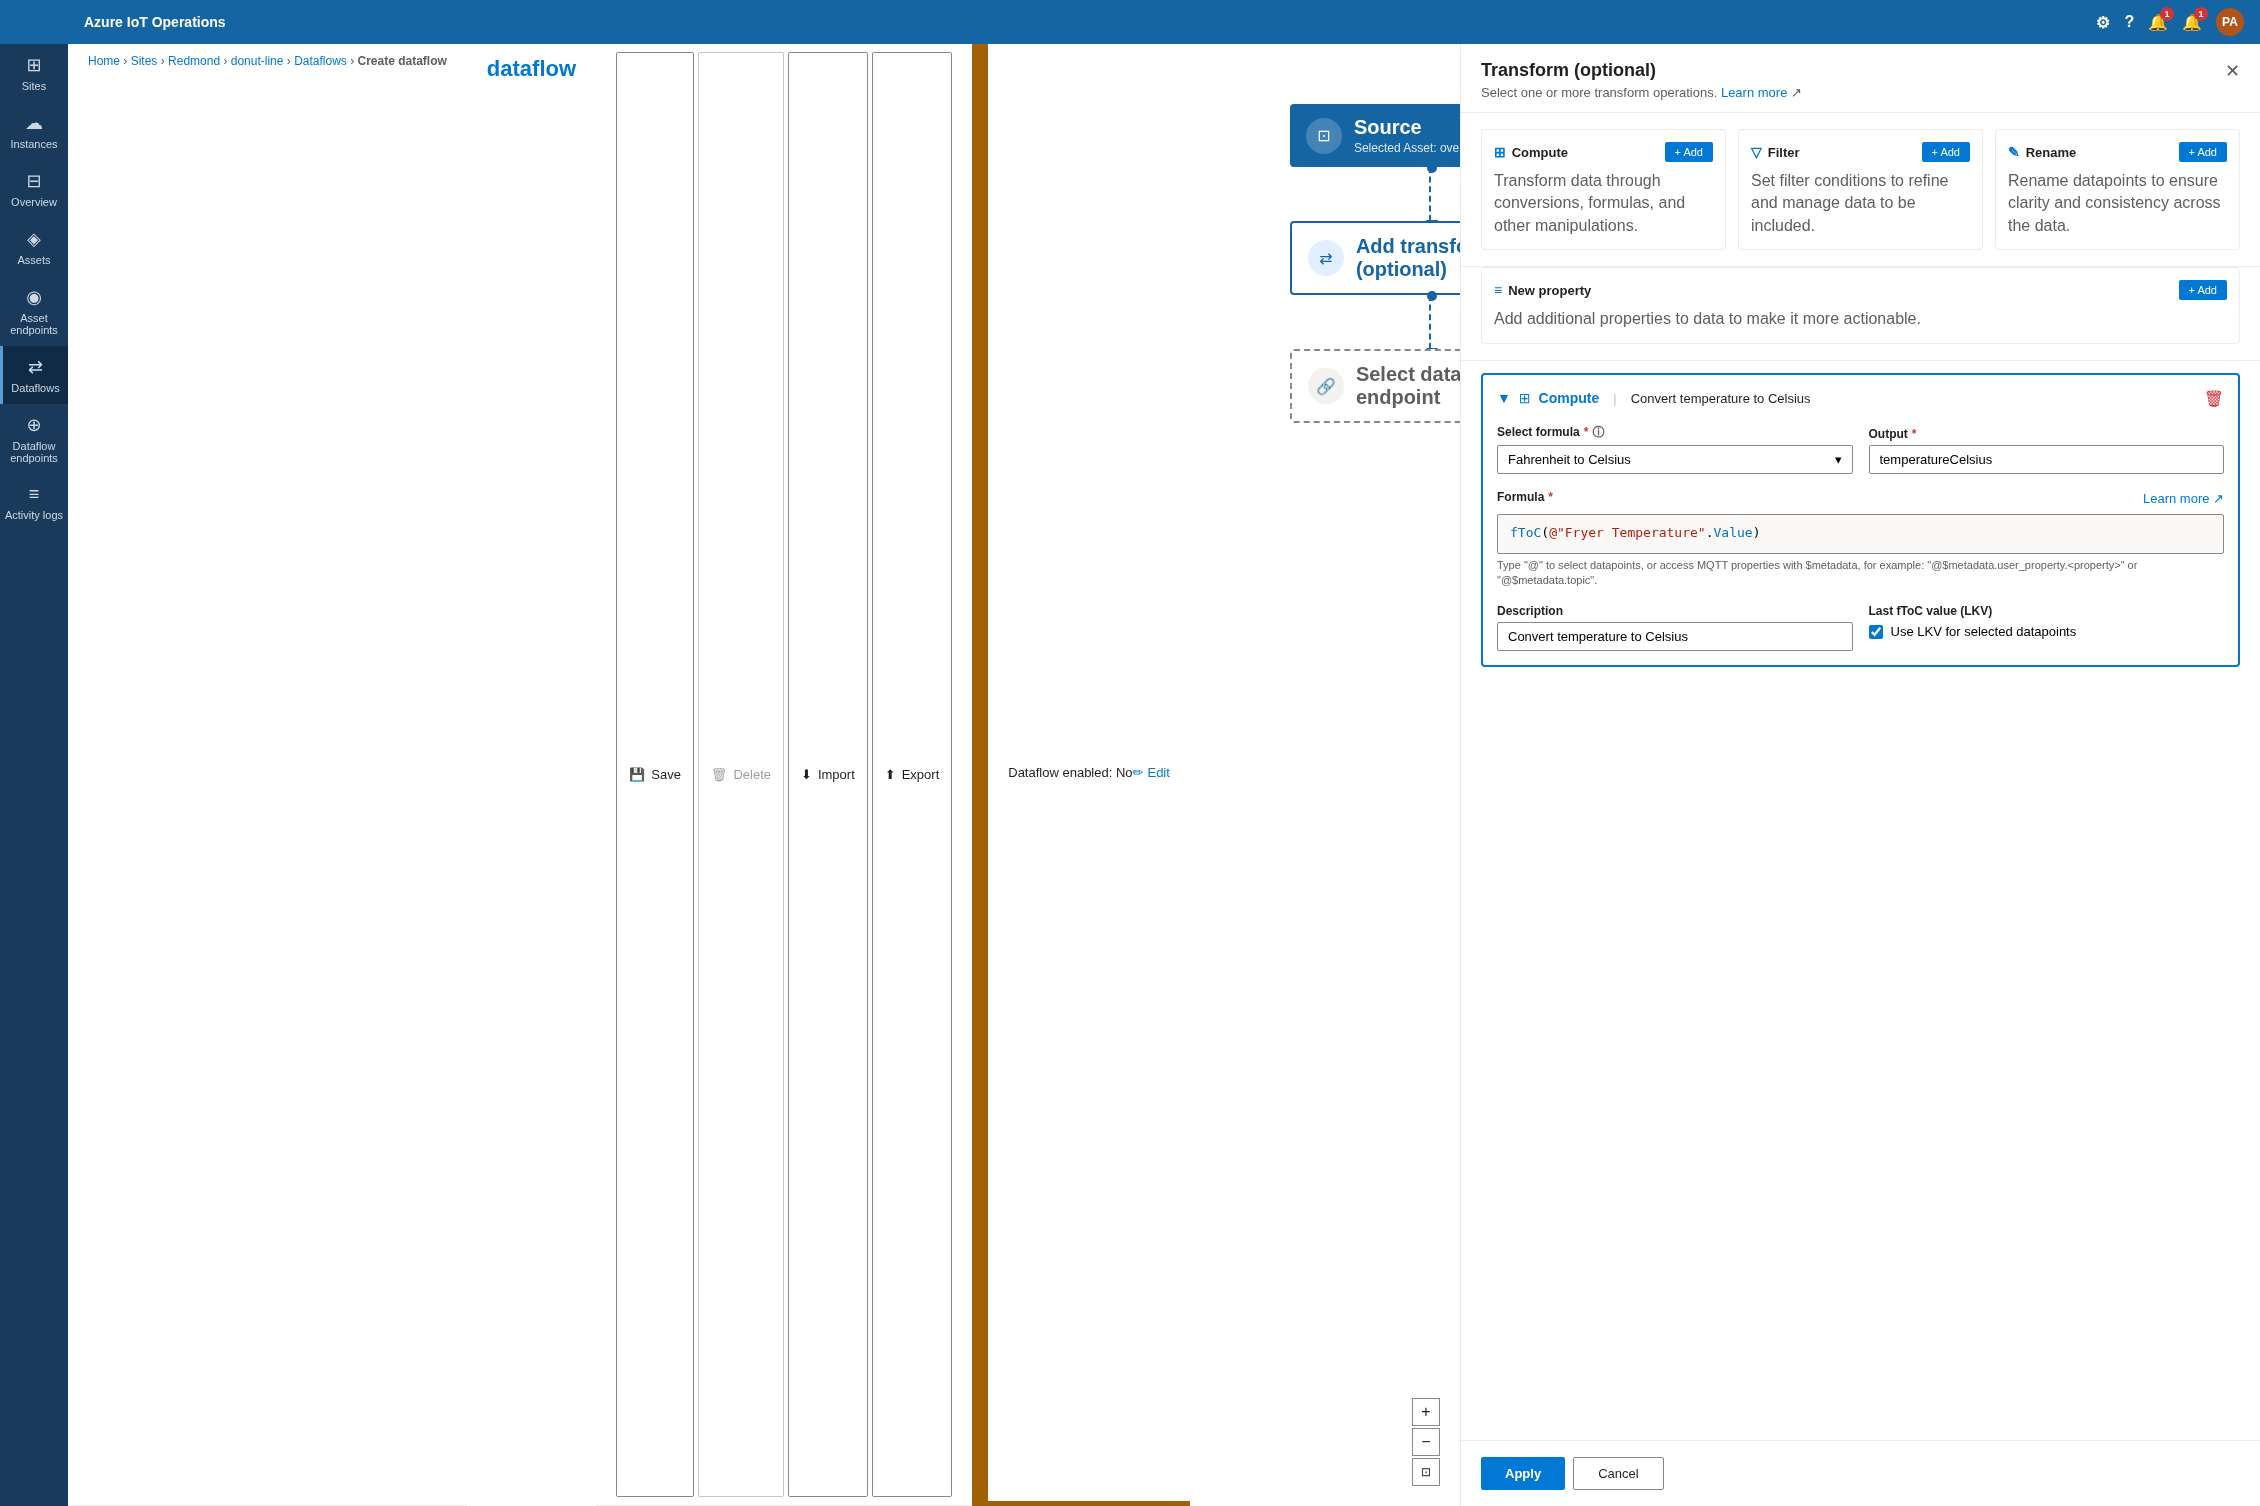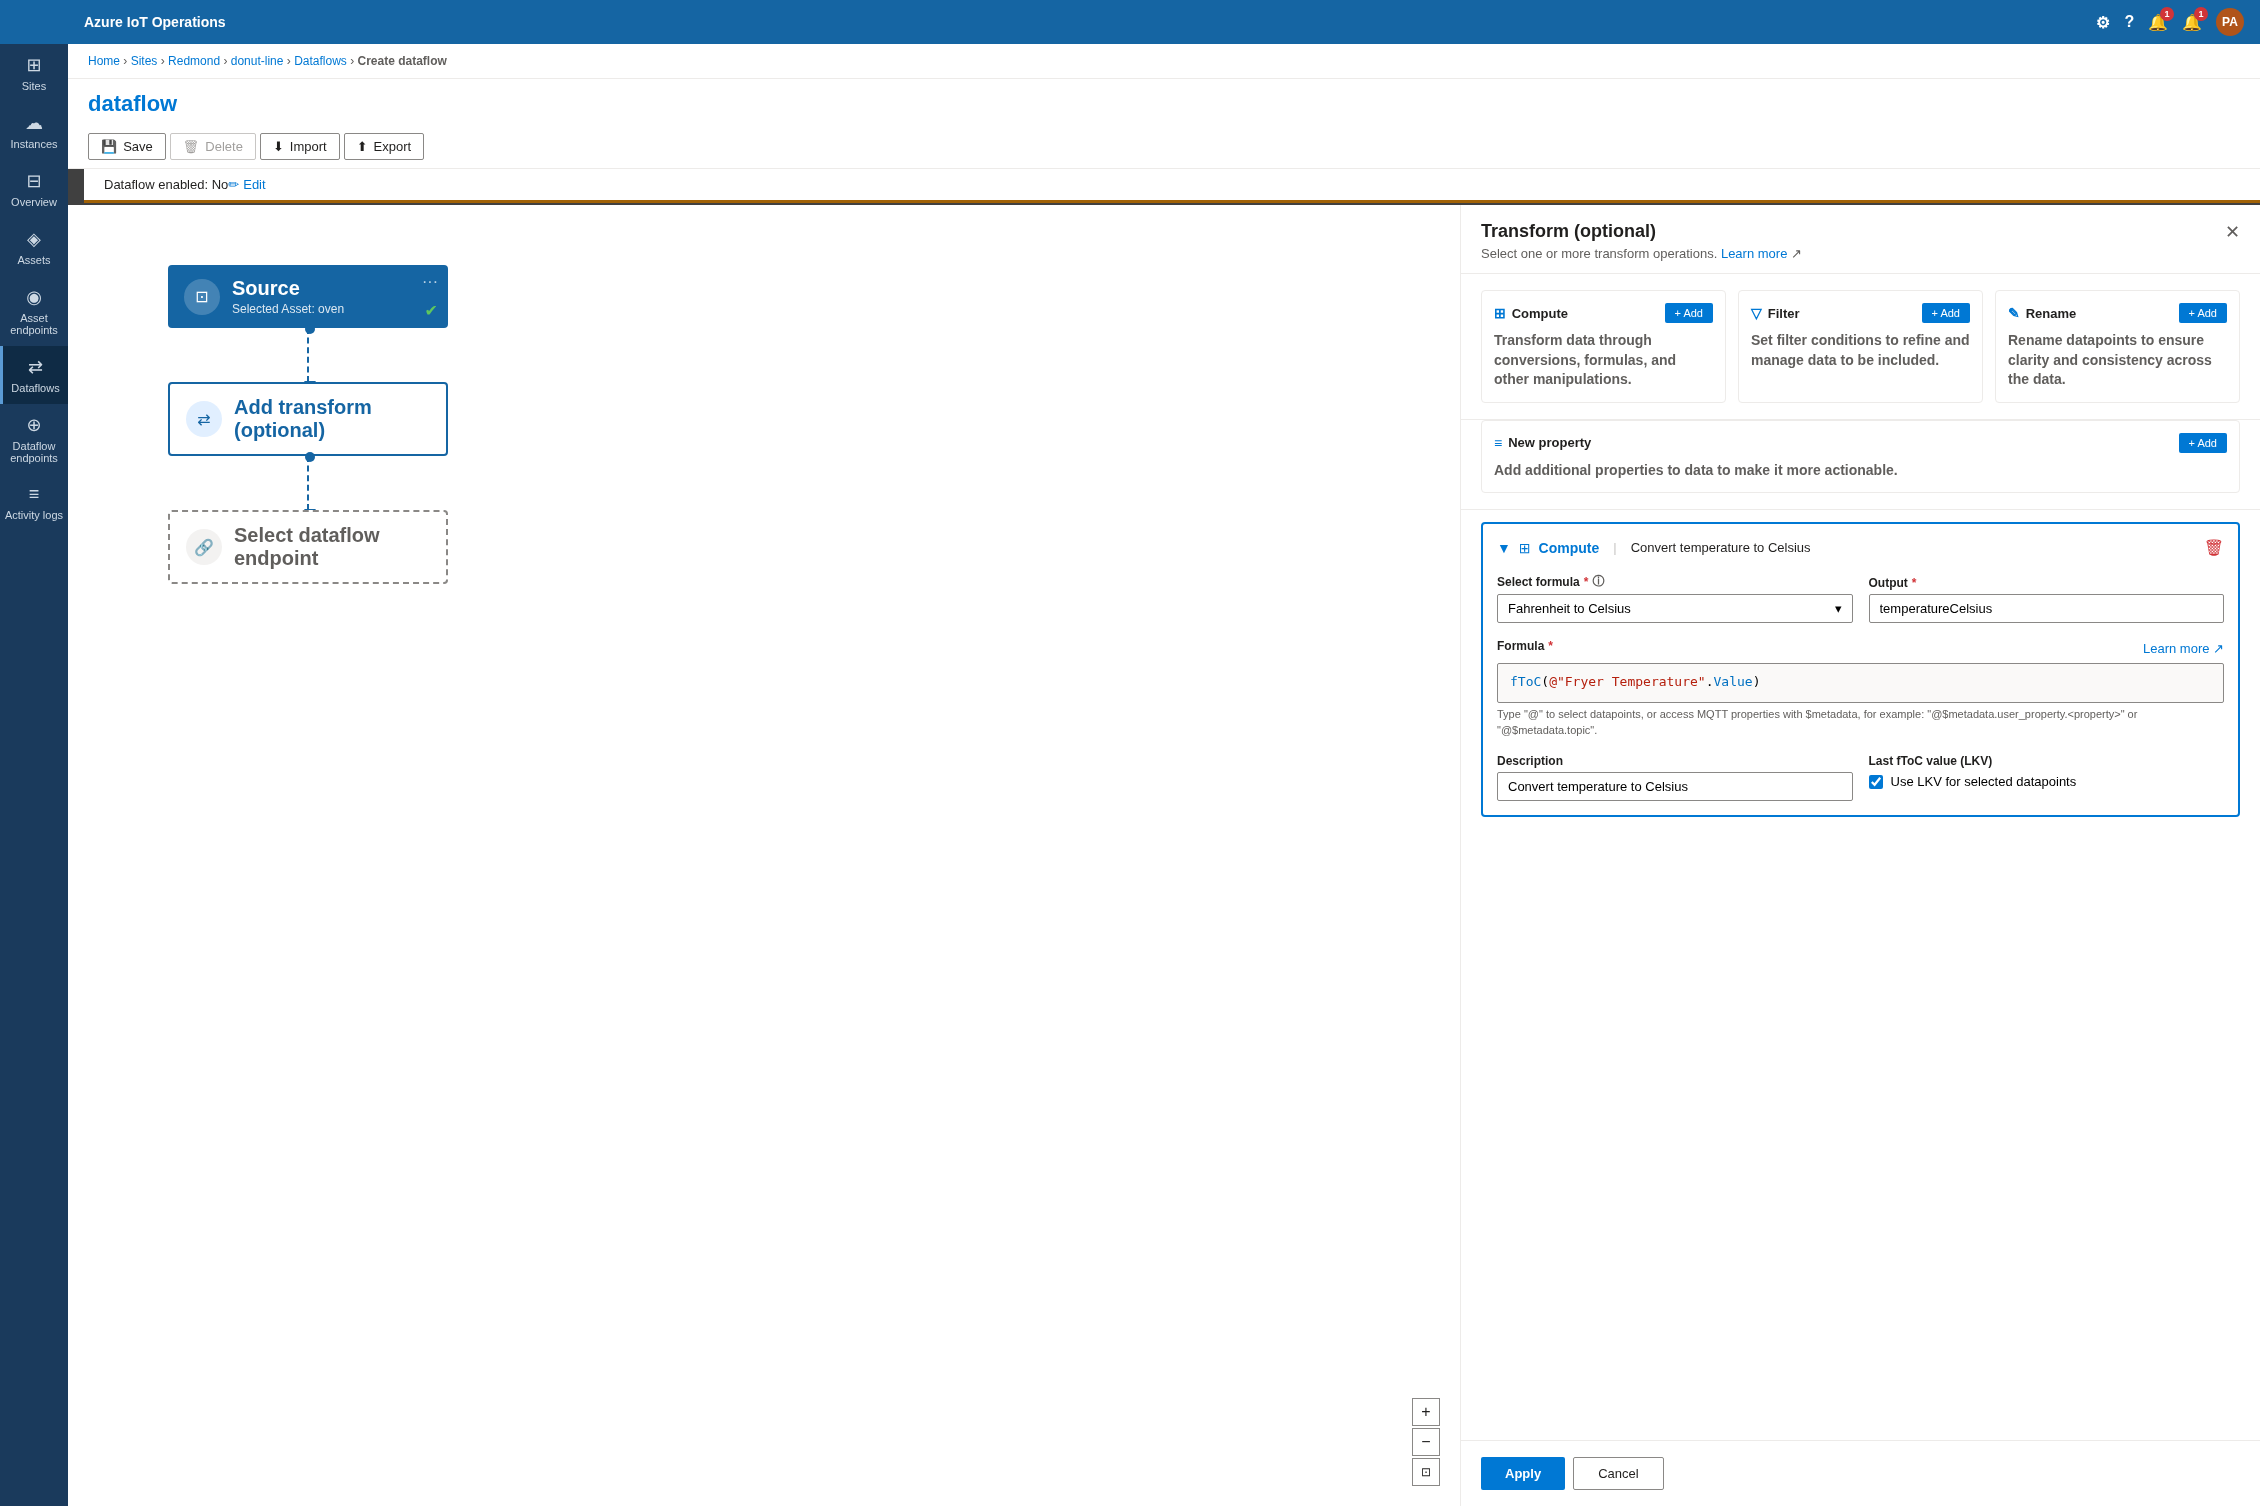--- a/index.html
+++ b/index.html
@@ -73,21 +73,21 @@
       background: #d13438; color: white; font-size: 9px;
       width: 14px; height: 14px; border-radius: 50%;
       display: flex; align-items: center; justify-content: center;
     }
 
     
     .main-wrapper { display: flex; flex-direction: column; flex: 1; overflow: hidden; }
     .content-area { display: flex; flex: 1; overflow: hidden; }
 
     
-    .page-content { flex: 1; display: flex; flex-direction: column; overflow: hidden; background: #404040; justify-content: center; }
+    .page-content { flex: 1; display: flex; flex-direction: row; overflow: hidden; background: #a16207; justify-content: center; }
 
     
     .breadcrumb {
       padding: 10px 20px;
       font-size: 12px;
       color: #605e5c;
       background: white;
       border-bottom: 1px solid #edebe9;
     }
     .breadcrumb a { color: #0078d4; text-decoration: none; cursor: pointer; }
@@ -269,21 +269,21 @@
       display: flex;
       align-items: center;
       justify-content: space-between;
       margin-bottom: 8px;
     }
     .op-card-title {
       display: flex; align-items: center; gap: 6px;
       font-size: 13px; font-weight: 600; color: #201f1e;
     }
     .op-card-icon { color: #0078d4; font-size: 14px; }
-    .op-card-desc { font-size: 14px; color: #605e5c; line-height: 1.4; font-weight: bold; }
+    .op-card-desc { font-size: 16px; color: #605e5c; line-height: 1.4; }
     .add-btn {
       display: flex; align-items: center; gap: 4px;
       padding: 4px 10px; background: #0078d4; color: white;
       border: none; border-radius: 2px; cursor: pointer; font-size: 11px;
     }
 
     
     .compute-section {
       flex: 1;
       overflow-y: auto;

